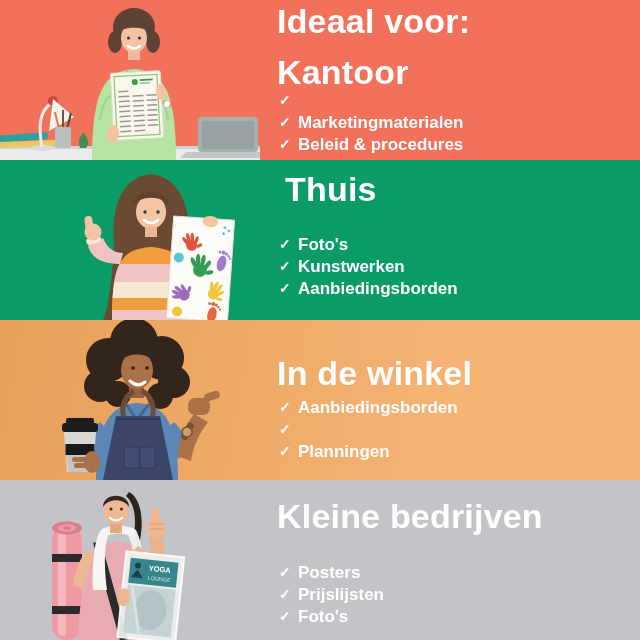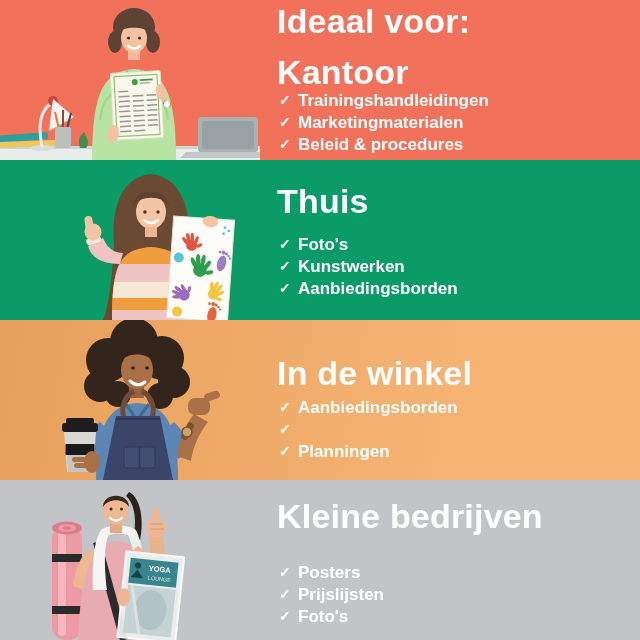--- a/index.html
+++ b/index.html
@@ -5,21 +5,21 @@
   html,body{margin:0;padding:0;}
   body{width:640px;height:640px;overflow:hidden;font-family:"Liberation Sans",sans-serif;background:#fff;}
   .poster{position:relative;width:640px;height:535px;}
   .band{position:relative;width:640px;height:160px;overflow:hidden;}
   .band.b3{background-image:linear-gradient(100deg,rgba(120,70,0,0.10),rgba(255,255,255,0.10) 70%);}
   .illus{position:absolute;left:0;top:0;width:260px;height:160px;display:block;}
   .textcol{position:absolute;left:277px;top:0;right:4px;height:100%;color:#fff;}
   .heading,.title{position:absolute;left:0;margin:0;font-size:34px;font-weight:700;line-height:1;letter-spacing:0.2px;white-space:nowrap;}
   .b1 .heading{top:4px;}
   .b1 .title{top:55px;text-align:right;}
-  .b2 .title{top:24px;}
+  .b2 .title{top:12px;margin-left:8px;}
   .b3 .title{top:36px;}
   .b4 .title{top:19px;}
   .list{position:absolute;left:2px;margin:0;padding:0;list-style:none;font-size:17px;font-weight:700;white-space:nowrap;}
   .b1 .list{top:90px;}
   .b2 .list{top:74px;}
   .b3 .list{top:77px;}
   .b4 .list{top:82px;}
   .list li{display:flex;align-items:center;height:22px;}
   .chk{display:inline-block;width:19px;font-size:14px;font-weight:700;transform:translateY(-1px);}
 </style>
@@ -116,21 +116,20 @@
         <rect x="163" y="101" width="9" height="5" rx="2" fill="#e2896f" transform="rotate(18 167 103)"></rect>
         <circle cx="167" cy="104" r="3" fill="#ffffff"></circle>
       </g>
     </svg>
     <div class="textcol">
       <h1 class="heading">Ideaal voor:</h1>
       <h2 class="title">Kantoor</h2>
       <ul class="list">
         <li>
             <span class="chk">✓</span>
-            <span>Trainingshandleidingen</span>
           </li>
         <li>
             <span class="chk">✓</span>
             <span>Marketingmaterialen</span>
           </li>
         <li>
             <span class="chk">✓</span>
             <span>Beleid &amp; procedures</span>
           </li>
       </ul>

